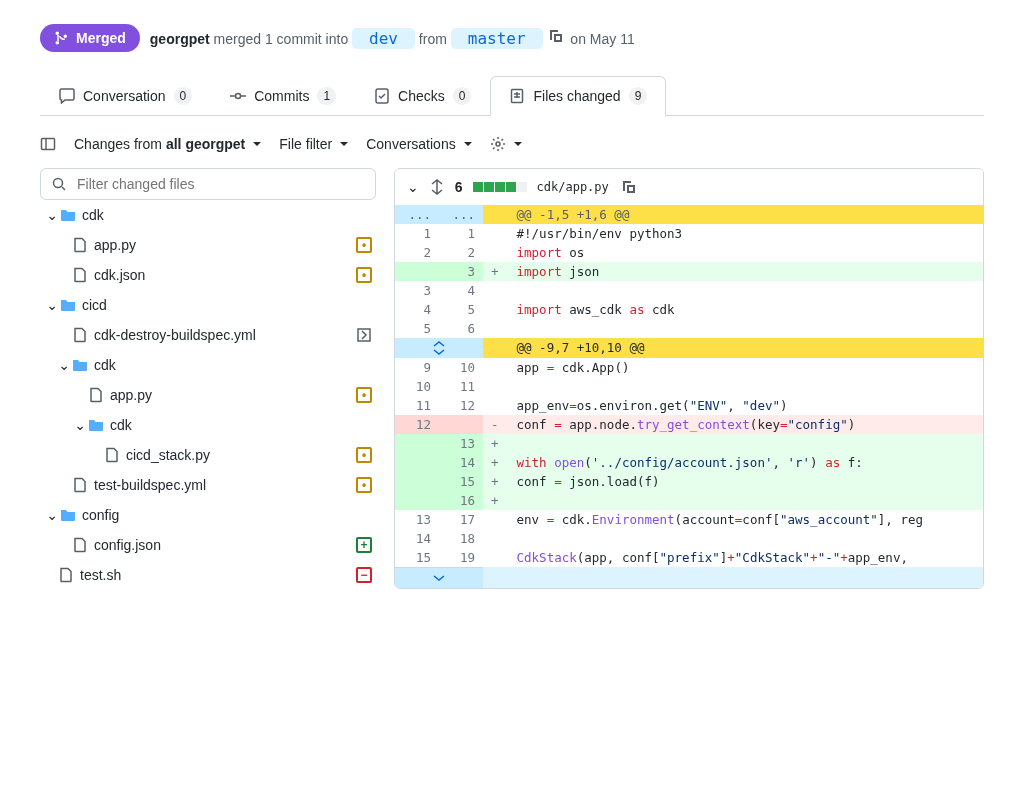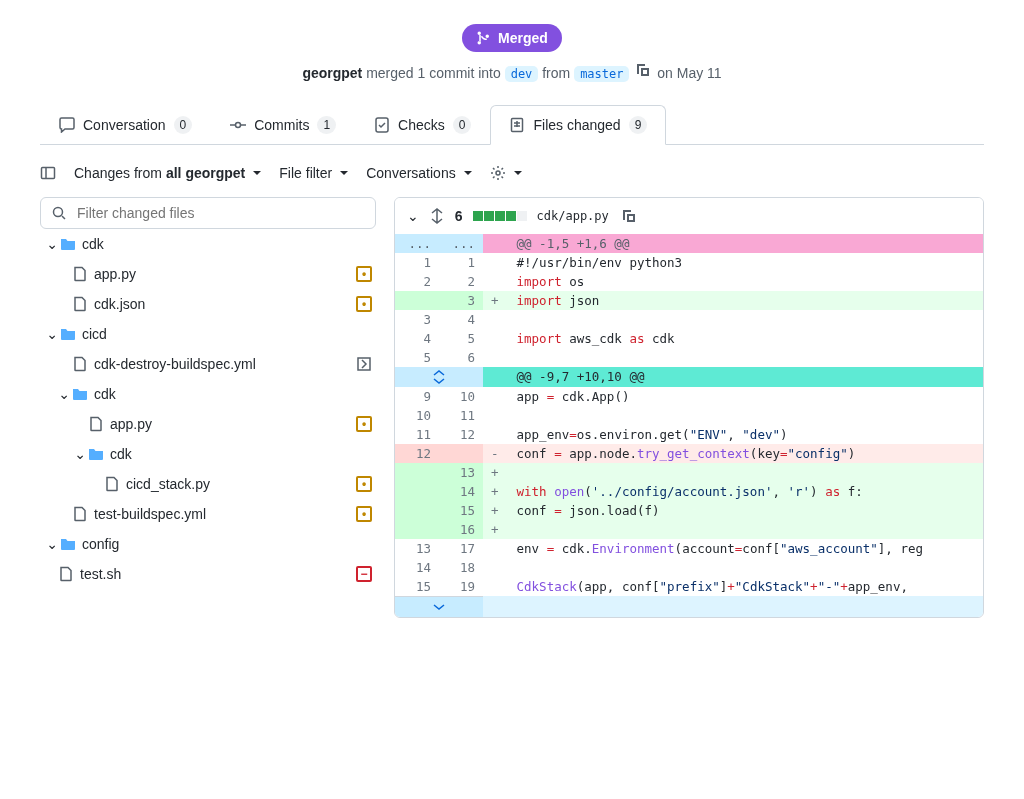--- a/index.html
+++ b/index.html
@@ -6,41 +6,41 @@
   body {
     margin: 0;
     font-family: -apple-system, BlinkMacSystemFont, "Segoe UI", Helvetica, Arial, sans-serif;
     font-size: 14px;
     color: #24292f;
     background: #ffffff;
     padding: 24px 40px;
   }
 
   
-  .header-line { display: flex; align-items: center; gap: 10px; margin-bottom: 24px; flex-direction: column; }
+  .header-line { display: flex; align-items: center; gap: 10px; margin-bottom: 24px; }
   .merged-badge {
     background: #8250df;
     color: #ffffff;
     border-radius: 20px;
     padding: 6px 14px;
     font-weight: 600;
     display: inline-flex;
     align-items: center;
     gap: 6px;
   }
   .merged-badge svg { fill: #ffffff; }
   .merged-text { color: #57606a; }
   .merged-text strong { color: #24292f; font-weight: 600; }
   .branch-pill {
     background: #ddf4ff;
     color: #0969da;
-    padding: 1px 6px;
+    padding: 1px 17px;
     border-radius: 5px;
     font-family: ui-monospace, SFMono-Regular, "SF Mono", Consolas, monospace;
-    font-size: 12px;
+    font-size: 16px;
   }
   .copy-icon-holder { color: #57606a; display: inline-flex; align-items: center; margin: 0 2px; }
 
   
   .tabs { display: flex; border-bottom: 1px solid #d0d7de; margin-bottom: 16px; }
   .tab {
     padding: 10px 18px;
     color: #24292f;
     display: flex;
     align-items: center;
@@ -102,27 +102,27 @@
   .blk { width:10px; height:10px; }
   .blk.g { background:#2da44e; }
   .blk.n { background:#afb8c133; }
   .diff-path { font-family: ui-monospace, SFMono-Regular, "SF Mono", Consolas, monospace; font-size:12px; }
 
   .diff-table { width:100%; border-collapse:collapse; font-family: ui-monospace, SFMono-Regular, "SF Mono", Consolas, monospace; font-size:12.5px; }
   .diff-table td { padding:2px 8px; vertical-align:top; white-space:nowrap; }
   .ln { width:44px; text-align:right; color:#6e7781; background:#fff; }
   .gut { width:18px; text-align:center; color:#6e7781; }
   .code { padding-left:10px !important; }
-  tr.hunk td { background:#f9a8d4; color:#57606a; }
+  tr.hunk td { background:#fde047; color:#57606a; }
   tr.hunk .ln { background:#c7ecff; color:#57606a;}
   tr.add td.code, tr.add td.gut { background:#e6ffec; }
   tr.add td.ln { background:#ccffd8; }
   tr.del td.code, tr.del td.gut { background:#ffebe9; }
   tr.del td.ln { background:#ffd7d5; }
-  tr.exp td { background:#5eead4; }
+  tr.exp td { background:#fde047; }
   tr.exp .ln { background:#c7ecff; text-align:center;}
   .expand-footer { background:#c7ecff; text-align:center; padding:2px; border-top:1px solid #d0d7de;}
   .expand-footer-rest { background:#ddf4ff; }
   .k-red { color:#cf222e; }
   .k-purple { color:#8250df;margin-top:12px; }
   .k-navy { color:#0a3069;}
 
   svg.icon { width:16px; height:16px; display:inline-block; vertical-align:text-bottom; }
 </style>
 </head>
@@ -324,20 +324,30 @@
       </div>
 
       <div class="tree-row">
         <span class="chev">⌄</span>
         <span class="tree-label">
             <svg class="icon folder-icon" viewBox="0 0 16 16">
               <path fill="currentColor" d="M1 3h5l1.5 2H15v8a1 1 0 0 1-1 1H2a1 1 0 0 1-1-1V3z"></path>
             </svg>
             <span>config</span>
           </span>
+      </div>
+      <div class="tree-row indent-1">
+        <span class="chev"></span>
+        <span class="tree-label">
+            <svg class="icon file-icon" viewBox="0 0 16 16">
+              <path fill="none" stroke="currentColor" stroke-width="1.5" d="M3 1.5h7L13 4.5V14a.5.5 0 0 1-.5.5h-9A.5.5 0 0 1 3 14V1.5z"></path>
+            </svg>
+            <span>config.json</span>
+          </span>
+        <span class="status-box status-add">+</span>
       </div>
 
       <div class="tree-row">
         <span class="chev"></span>
         <span class="tree-label" style="margin-left:-2px;">
             <svg class="icon file-icon" viewBox="0 0 16 16">
               <path fill="none" stroke="currentColor" stroke-width="1.5" d="M3 1.5h7L13 4.5V14a.5.5 0 0 1-.5.5h-9A.5.5 0 0 1 3 14V1.5z"></path>
             </svg>
             <span>test.sh</span>
           </span>

